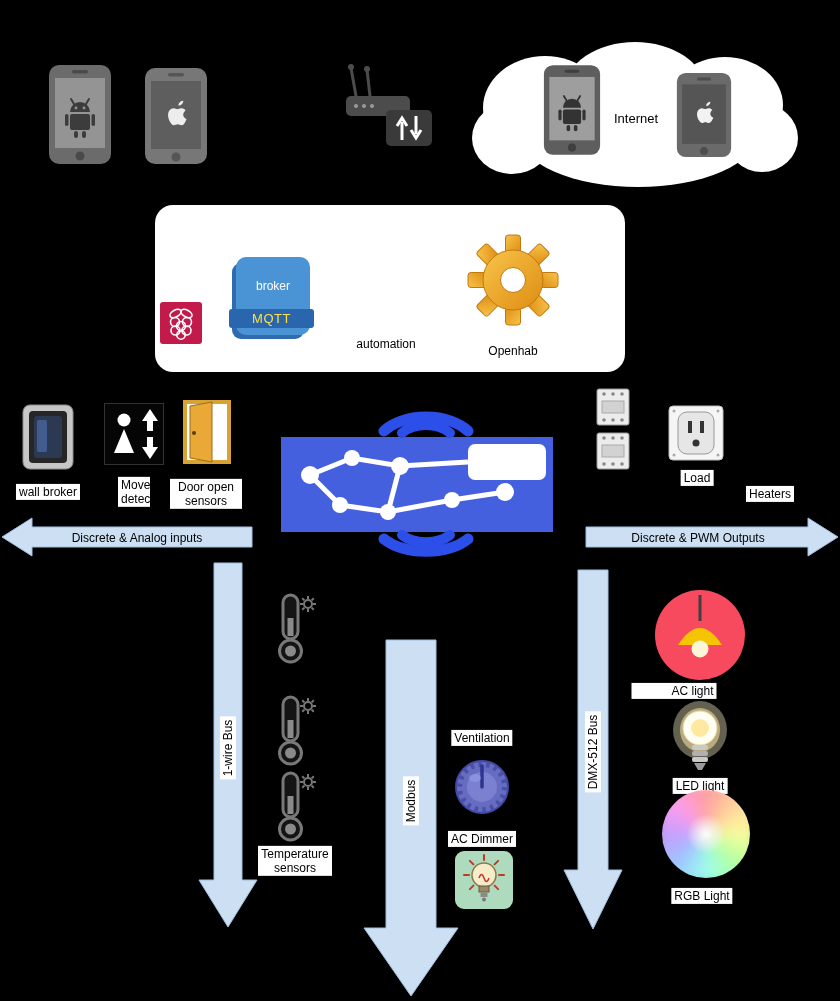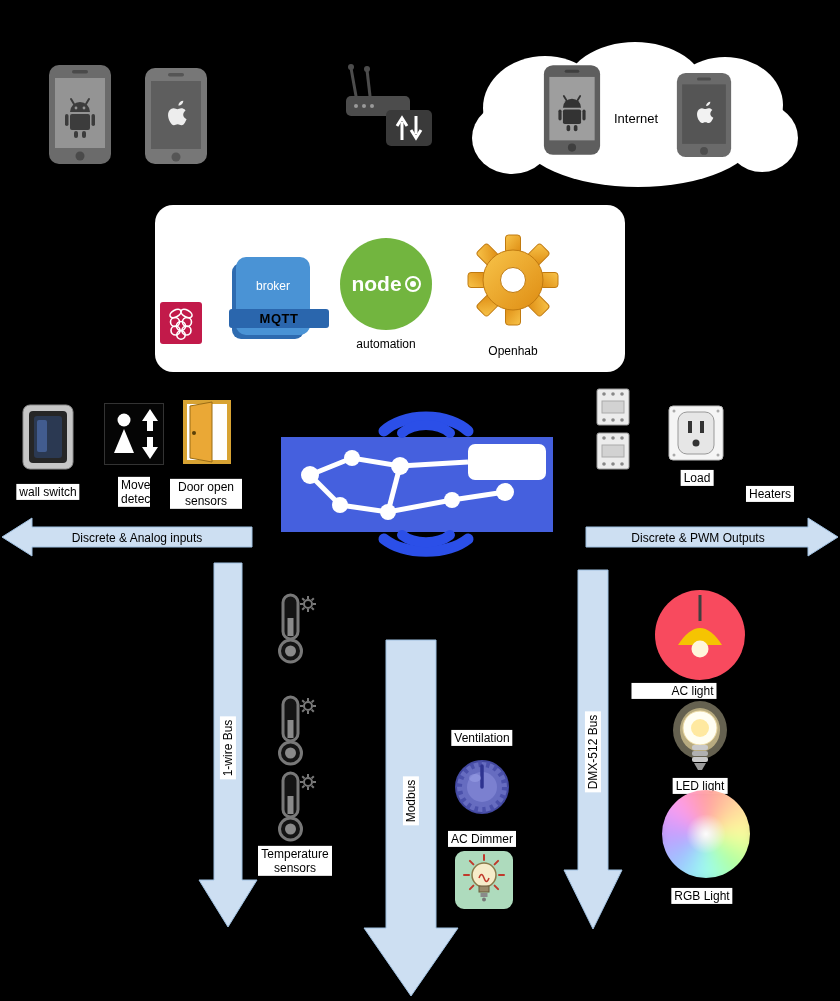--- a/index.html
+++ b/index.html
@@ -13,22 +13,22 @@
   .chip.multi { white-space:normal; }
   .chip.vert { transform:translate(-50%,-50%) rotate(-90deg); }
   .chip.plain { background:transparent; }
   .arrow-text { position:absolute; color:#000; font-size:12px; white-space:nowrap;
                 transform:translate(-50%,-50%); }
   .hub-box { position:absolute; left:155px; top:205px; width:470px; height:167px;
              background:#fff; border-radius:18px; }
   .mqtt { position:absolute; left:236px; top:257px; width:74px; height:78px;
           background:#4a93d5; border-radius:10px; box-shadow:-5px 5px 0 -1px #2e6bb0; }
   .mqtt-title { margin-top:22px; text-align:center; color:#fff; font-size:12px; }
-  .mqtt-band { position:absolute; left:-7px; bottom:7px; width:100px; background:#2a66ad;
-               color:#000000; font-weight:bold; font-size:13px; text-align:center;
+  .mqtt-band { position:absolute; left:-7px; bottom:7px; width:85px; background:#2a66ad;
+               color:#fde047; font-weight:normal; font-size:13px; text-align:center;
                padding:2px 0; border-radius:3px; letter-spacing:.5px; }
   .node-circle { position:absolute; left:340px; top:238px; width:92px; height:92px;
                  border-radius:50%; background:#72b53f; display:flex; align-items:center;
                  justify-content:center; gap:3px; color:#fff; font-weight:bold; font-size:21px; }
   .node-reg { width:12px; height:12px; border:2px solid #fff; border-radius:50%;
               display:inline-block; position:relative; }
   .node-reg-dot { position:absolute; inset:3px; background:#fff; border-radius:50%; }
   .rgb { position:absolute; left:662px; top:790px; width:88px; height:88px;
          border-radius:50%; overflow:hidden; }
   .rgb-grad { position:absolute; inset:-14px;
@@ -187,26 +187,20 @@
       <circle cx="26.5" cy="28.5" r="4.5"></circle>
       <circle cx="21" cy="33" r="4.2"></circle>
     </g>
   </svg>
 
   <div class="mqtt">
     <div class="mqtt-title">broker</div>
     <div class="mqtt-band">MQTT</div>
   </div>
 
-  <div class="node-circle">
-    <span>node</span>
-    <span class="node-reg">
-        <span class="node-reg-dot"></span>
-      </span>
-  </div>
   <div class="chip plain" style="left:386px; top:344px;">automation</div>
 
   <svg class="abs" style="left:466px; top:233px;" width="94" height="94" viewBox="0 0 94 94">
     <defs>
       <linearGradient id="gearGrad" x1="0" y1="0" x2="1" y2="1">
         <stop offset="0" stop-color="#f8c44a"></stop>
         <stop offset="1" stop-color="#de8c12"></stop>
       </linearGradient>
     </defs>
     <g transform="translate(47,47)">
@@ -225,21 +219,21 @@
     </g>
   </svg>
   <div class="chip plain" style="left:513px; top:351px;">Openhab</div>
 
   <svg class="abs" style="left:22px; top:404px;" width="52" height="66" viewBox="0 0 52 66">
     <rect x="1" y="1" width="50" height="64" rx="7" fill="#c6c6c6" stroke="#8e8e8e"></rect>
     <rect x="7" y="7" width="38" height="52" rx="4" fill="#262626"></rect>
     <rect x="12" y="12" width="28" height="42" rx="3" fill="#2b3952"></rect>
     <rect x="15" y="16" width="10" height="32" rx="2" fill="#46639a" opacity="0.85"></rect>
   </svg>
-  <div class="chip" style="left:48px; top:492px;">wall switch</div>
+  <div class="chip" style="left:48px; top:492px;">wall broker</div>
 
   <svg class="abs" style="left:104px; top:403px;" width="60" height="62" viewBox="0 0 60 62">
     <rect x="0.5" y="0.5" width="59" height="61" fill="#050505" stroke="#333333"></rect>
     <circle cx="20" cy="17" r="6.5" fill="#ffffff"></circle>
     <path d="M20 26 L10 50 L30 50 Z" fill="#ffffff"></path>
     <path d="M46 6 L38 18 L43 18 L43 28 L49 28 L49 18 L54 18 Z" fill="#ffffff"></path>
     <path d="M46 56 L38 44 L43 44 L43 34 L49 34 L49 44 L54 44 Z" fill="#ffffff"></path>
   </svg>
   <div class="chip multi" style="left:134px; top:492px; width:32px;">Move detector</div>
 

